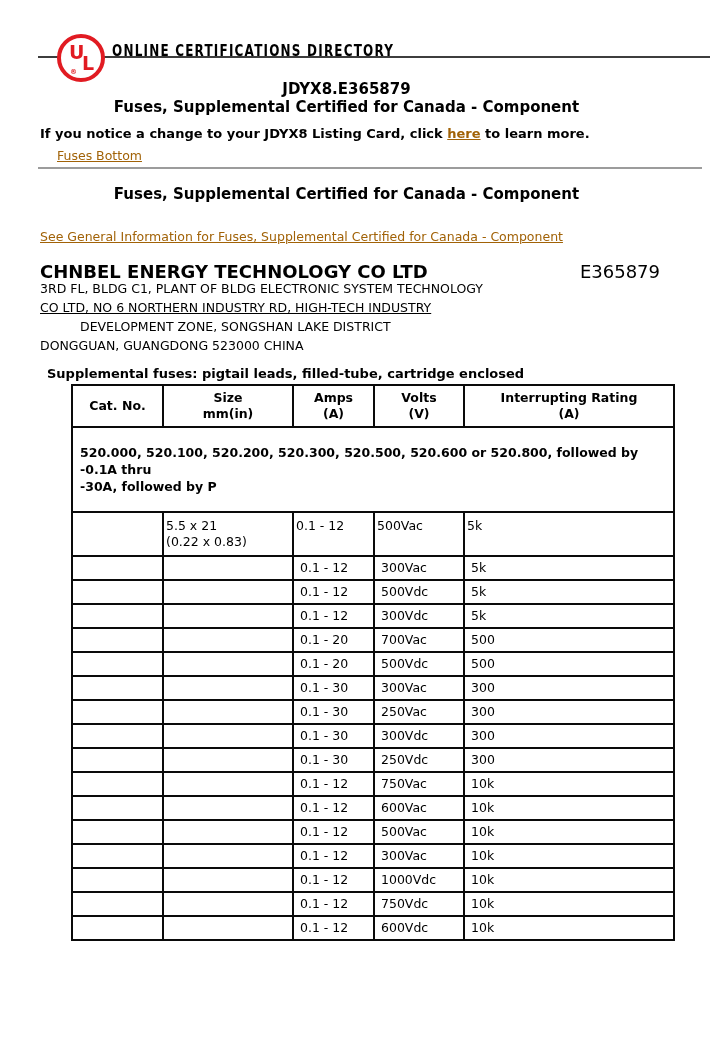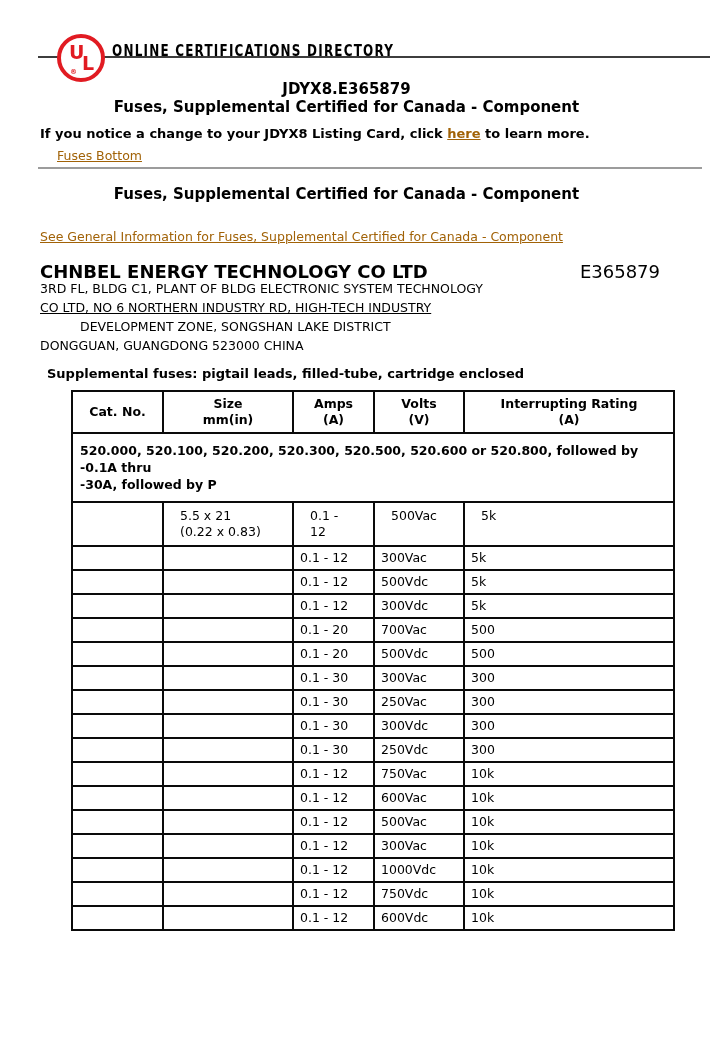--- a/index.html
+++ b/index.html
@@ -50,28 +50,28 @@
 
   .company-row { position:absolute; left:40px; top:261px; width:620px;
                  display:flex; justify-content:space-between; font-size:18px; }
   .company-name { font-weight:bold; }
   .addr { position:absolute; left:40px; font-size:12.5px; }
   .addr-0 { top:281px; } .addr-1 { top:300px;text-decoration:underline; } .addr-2 { top:319px;margin-left:40px; } .addr-3 { top:338px; }
 
   .product { position:absolute; left:47px; top:358px; font-size:13px; font-weight:bold;margin-top:8px; }
 
   
-  .table-clip { position:absolute; left:71px; top:384px; width:606px; height:612px; overflow:hidden;margin-top:6px; }
+  .table-clip { position:absolute; left:71px; top:384px; width:606px; height:612px; overflow:hidden; }
   table { border-collapse:collapse; width:602px; table-layout:fixed; font-size:12.5px; }
   th, td { border:2px solid #0a0a0a; }
   thead th { font-size:12.5px; font-weight:bold; text-align:center; vertical-align:middle;
              padding:4px 2px; line-height:16px; }
-  td.group-header { font-weight:bold; font-size:12.5px; padding:8px 7px; line-height:17px; }
+  td.group-header { font-weight:bold; font-size:12.5px; padding:16px 7px; line-height:17px; }
   tbody td { vertical-align:top; text-align:left; }
-  tr.tall-row td { padding:5px 16px; line-height:16px; }
+  tr.tall-row td { padding:5px 2px; line-height:16px; }
   tr.std-row  td { padding:3px 6px; line-height:16px; }
 </style>
 </head>
 <body>
 
 <div class="masthead-rule"></div>
 <div class="ul-logo">
   <span class="ul-u">U</span>
   <span class="ul-l">L</span>
   <span class="ul-reg">®</span>

